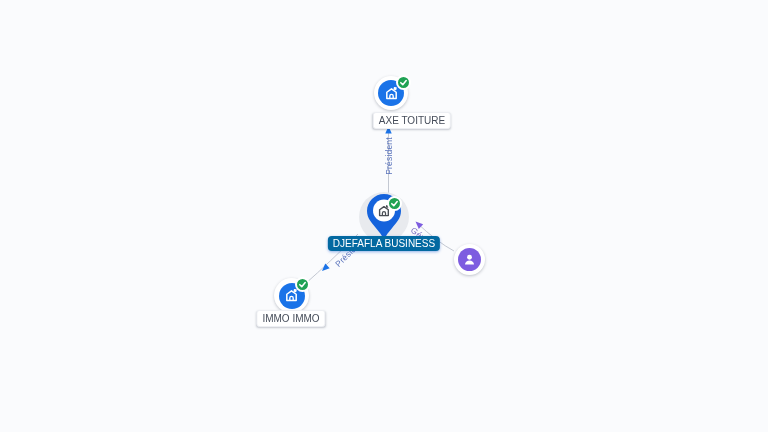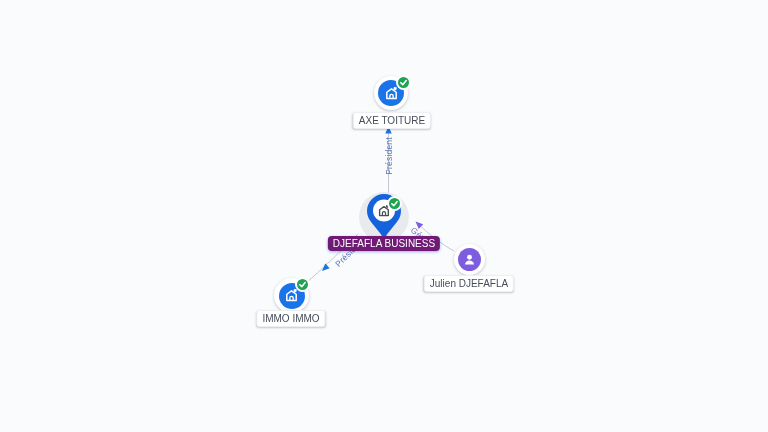--- a/index.html
+++ b/index.html
@@ -26,21 +26,21 @@
     display:flex;align-items:center;justify-content:center;
   }
 
   .node-label{
     position:absolute;transform:translateX(-50%);white-space:nowrap;z-index:3;
     background:#ffffff;color:#454c59;font-size:10px;line-height:11px;
     padding:2px 5px;border-radius:3px;border:1px solid #edeff3;
     box-shadow:0 1px 2px rgba(40,50,70,.25);
   }
   .node-label.selected{
-    background:#701a75;color:#ffffff;border:none;z-index:5;
+    background:#0369a1;color:#ffffff;border:none;z-index:5;
     box-shadow:0 1px 3px rgba(21,90,210,.45);border-radius:4px;
   }
 
   .halo{
     position:absolute;left:359px;top:192px;width:50px;height:50px;
     border-radius:50%;background:#e8eaee;z-index:2;
   }
   .pin{position:absolute;left:364px;top:192px;z-index:3;}
 
   
@@ -80,21 +80,21 @@
         <path d="M9.3 20 V16 a2.7 2.7 0 0 1 5.4 0 V20" fill="none" stroke="currentColor" stroke-width="2.2"></path>
         <rect x="15.5" y="1.8" width="4.6" height="4.6" rx="0.8" fill="currentColor" transform="rotate(12 17.8 4.1)"></rect>
       </svg>
     </div>
   </div>
   <div class="badge" style="left:395.5px;top:74.5px;">
     <svg width="9" height="9" viewBox="0 0 10 10">
       <polyline points="2,5.2 4.2,7.4 8,2.8" fill="none" stroke="#ffffff" stroke-width="1.7" stroke-linecap="round" stroke-linejoin="round"></polyline>
     </svg>
   </div>
-  <div class="node-label" style="left:392px;top:112px;">AXE TOITURE</div>
+  <div class="node-label" style="left:412px;top:112px;">AXE TOITURE</div>
 
   <div class="halo"></div>
   <div class="pin">
     <svg width="40" height="50" viewBox="0 0 40 50">
       <path d="M20 2 C10.6 2 3 9.6 3 19 C3 26.2 7.6 30.9 12.3 36.4 C15.4 40 18 43.4 20 47.5 C22 43.4 24.6 40 27.7 36.4 C32.4 30.9 37 26.2 37 19 C37 9.6 29.4 2 20 2 Z" fill="#1563dc"></path>
       <circle cx="20" cy="18.5" r="11" fill="#ffffff"></circle>
       <g transform="translate(13,12) scale(0.58)" color="#4a4f55">
         <path d="M4.5 20 V10 L12 4.5 L19.5 10 V20 Z" fill="none" stroke="#4a4f55" stroke-width="2.4" stroke-linejoin="round"></path>
         <path d="M9.3 20 V16 a2.7 2.7 0 0 1 5.4 0 V20" fill="none" stroke="#4a4f55" stroke-width="2.2"></path>
         <rect x="15.5" y="1.8" width="4.6" height="4.6" rx="0.8" fill="#4a4f55" transform="rotate(12 17.8 4.1)"></rect>
@@ -109,21 +109,20 @@
   <div class="node-label selected" style="left:384px;top:236px;">DJEFAFLA BUSINESS</div>
 
   <div class="circle-outer person" style="left:453.5px;top:243.5px;width:31px;height:31px;">
     <div class="circle-inner">
       <svg width="15" height="15" viewBox="0 0 24 24">
         <circle cx="12" cy="8.4" r="3.9" fill="#ffffff"></circle>
         <path d="M4.8 19.8 a7.2 6.2 0 0 1 14.4 0 Z" fill="#ffffff"></path>
       </svg>
     </div>
   </div>
-  <div class="node-label" style="left:469px;top:275px;">Julien DJEFAFLA</div>
 
   <div class="circle-outer company" style="left:274px;top:278px;width:35px;height:35px;">
     <div class="circle-inner">
       <svg width="15" height="15" viewBox="0 0 24 24">
         <path d="M4.5 20 V10 L12 4.5 L19.5 10 V20 Z" fill="none" stroke="currentColor" stroke-width="2.4" stroke-linejoin="round"></path>
         <path d="M9.3 20 V16 a2.7 2.7 0 0 1 5.4 0 V20" fill="none" stroke="currentColor" stroke-width="2.2"></path>
         <rect x="15.5" y="1.8" width="4.6" height="4.6" rx="0.8" fill="currentColor" transform="rotate(12 17.8 4.1)"></rect>
       </svg>
     </div>
   </div>

